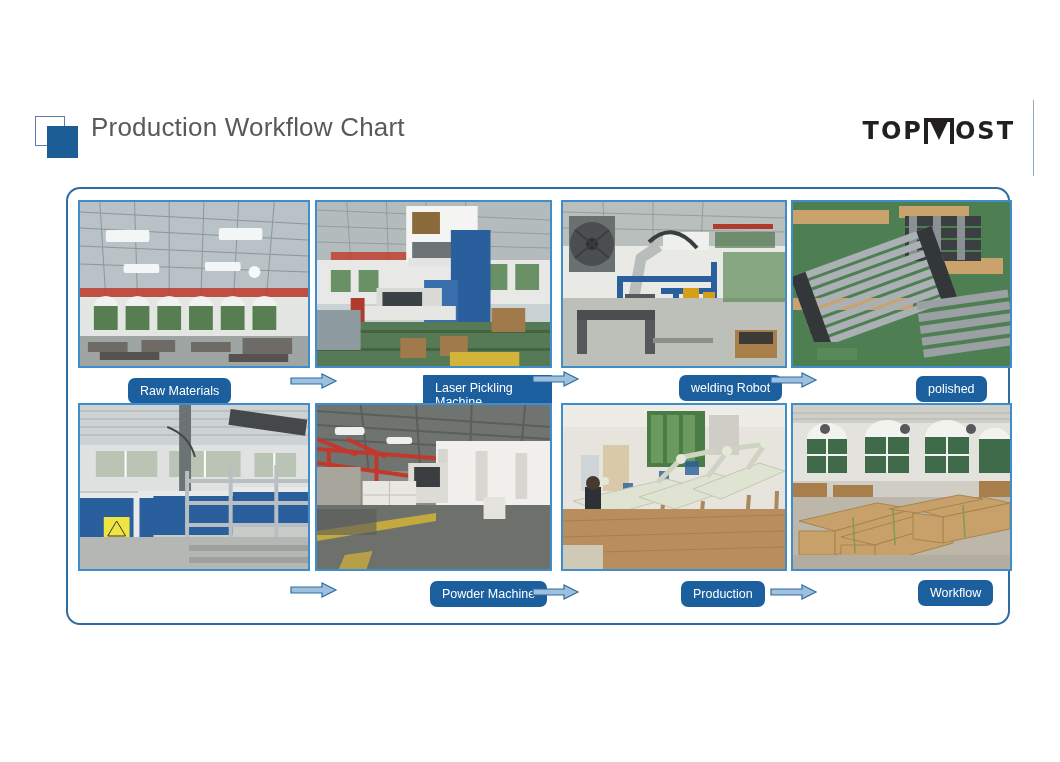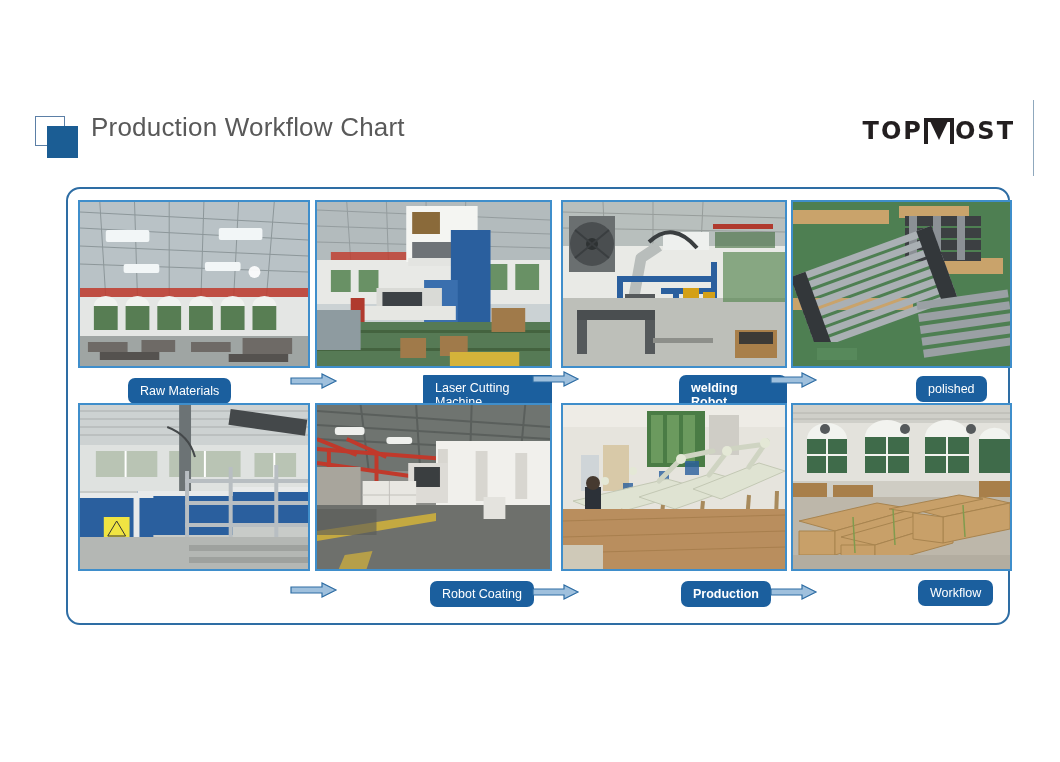--- a/index.html
+++ b/index.html
@@ -146,21 +146,21 @@
   .row-1 { top: 8px; }
   .row-2 { top: 211px; }
 
   .cell {
     position: absolute;
     top: 0;
     height: 206px;
   }
   .cell-0 { left: 10px;  width: 232px; }
   .cell-1 { left: 247px; width: 237px; }
-  .cell-2 { left: 493px; width: 226px; font-weight: bold; }
+  .cell-2 { left: 493px; width: 226px; }
   .cell-3 { left: 723px; width: 221px; }
 
   .photo {
     position: absolute;
     left: 0;
     top: 3px;
     width: 100%;
     height: 168px;
     border: 2px solid #3f8ecb;
     box-sizing: border-box;
@@ -336,21 +336,21 @@
               </g>
             <g fill="#a07a4a">
               <rect x="84" y="136" width="26" height="20"></rect>
                 <rect x="124" y="134" width="28" height="20"></rect>
               <rect x="176" y="106" width="34" height="24"></rect>
             </g>
             <rect x="134" y="150" width="70" height="14" fill="#d4b33a"></rect>
             <rect x="0" y="108" width="44" height="40" fill="#8e9ba0"></rect>
           </svg>
         </div>
-        <div class="label square lbl-laser">Laser Cutting Machine</div>
+        <div class="label square lbl-laser">Laser Pickling Machine</div>
       </div>
 
       <div class="cell cell-2">
         <div class="photo">
           <svg viewBox="0 0 222 164" preserveAspectRatio="none">
             <rect width="222" height="164" fill="#d4d8d6"></rect>
             <rect width="222" height="46" fill="#b8bfbd"></rect>
             <g stroke="#979d9b" stroke-width="1">
               <path d="M0 10 L222 16"></path>
                 <path d="M0 26 L222 30"></path>
@@ -558,21 +558,21 @@
                 <path d="M73 76 L73 120"></path>
             </g>
             <rect x="0" y="62" width="44" height="46" fill="#a8a59c"></rect>
             <rect x="0" y="100" width="235" height="64" fill="#6e706c"></rect>
             <path d="M0 126 L120 108 L120 116 L0 136 Z" fill="#d4b33a" opacity="0.85"></path>
             <path d="M28 150 L56 146 L50 164 L22 164 Z" fill="#d4b33a" opacity="0.7"></path>
             <rect x="168" y="92" width="22" height="22" fill="#e4e3de"></rect>
             <rect x="0" y="104" width="60" height="26" fill="#585a57" opacity="0.6"></rect>
           </svg>
         </div>
-        <div class="label rounded lbl-powder">Robot Coating</div>
+        <div class="label rounded lbl-powder">Powder Machine</div>
       </div>
 
       <div class="cell cell-2">
         <div class="photo">
           <svg viewBox="0 0 222 164" preserveAspectRatio="none">
             <rect width="222" height="164" fill="#b98e5e"></rect>
             <rect width="222" height="104" fill="#e6e4dd"></rect>
             <rect x="0" y="0" width="222" height="22" fill="#eeece6"></rect>
             <rect x="84" y="6" width="58" height="56" fill="#4a7c45"></rect>
             <g fill="#6b9a5e">

